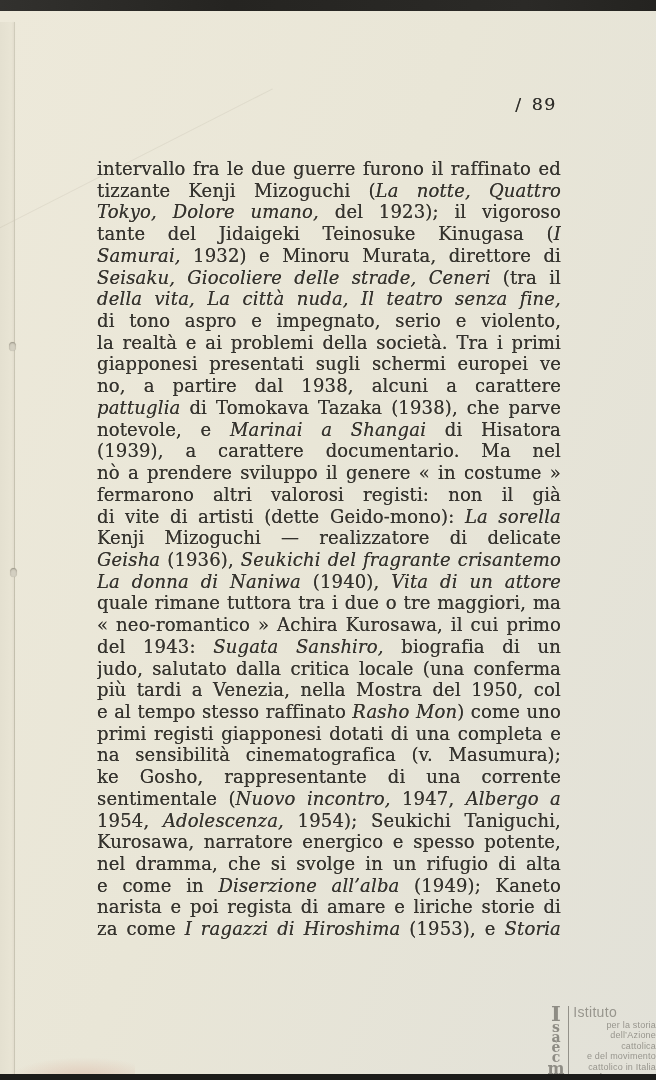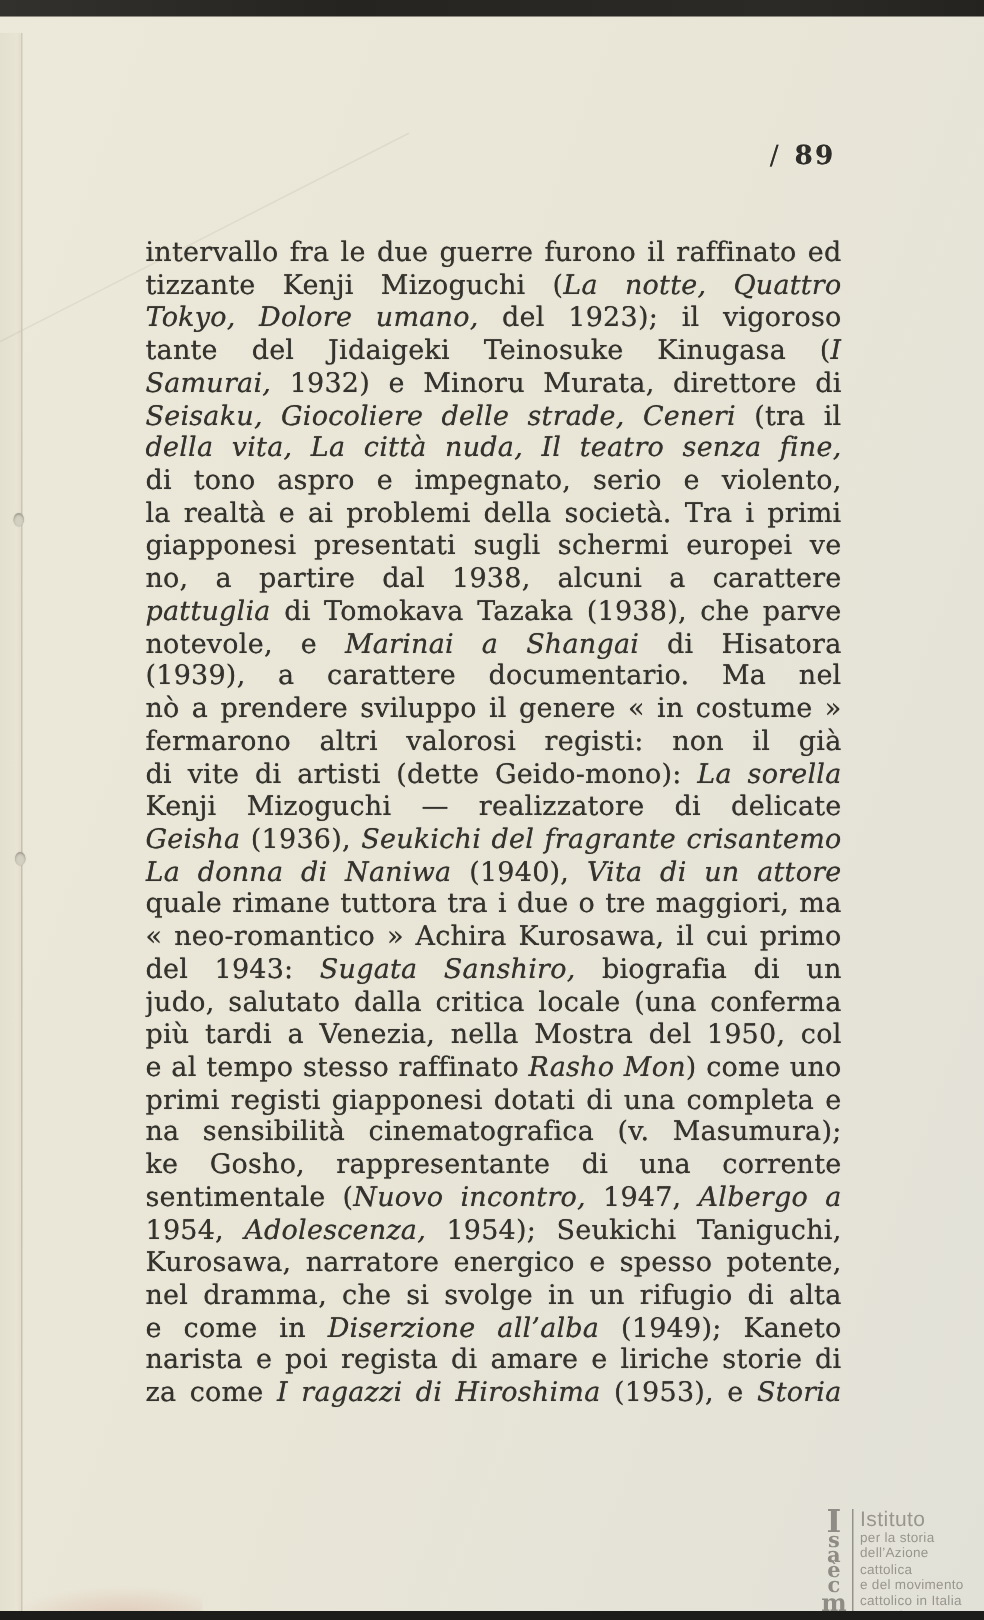--- a/index.html
+++ b/index.html
@@ -42,21 +42,21 @@
   .pink-smudge {
     position:absolute; left:5px; top:1046px; width:130px; height:28px;
     background:radial-gradient(ellipse at 60% 85%, rgba(214,166,146,.5), rgba(214,166,146,0) 70%);
   }
   .pagenum {
     position:absolute; top:83px; right:99px;
     color:#2e2d29; font-size:17.5px; letter-spacing:.5px;
     text-shadow:0 0 .4px rgba(40,38,34,.6);
   }
   .pagenum .slash { font-weight:normal; margin-right:10px; }
-  .pagenum .num { font-weight:bold; letter-spacing:1.5px; }
+  .pagenum .num { font-weight:normal; letter-spacing:1.5px; }
   .text-block {
     position:absolute; left:97px; top:147px; width:464px;
     color:#34322d; font-size:18px;
   }
   .tline {
     height:21.72px; line-height:21.72px; overflow:hidden;
     text-align:justify; text-align-last:justify;
     letter-spacing:.15px; word-spacing:.5px;
     text-shadow:0 0 .45px rgba(42,40,35,.75);
   }
@@ -69,21 +69,21 @@
   .wm-acronym {
     display:flex; flex-direction:column; align-items:center; width:20px;
     font-family:"DejaVu Serif", serif; font-weight:bold; color:#8a8880;
   }
   .wm-acronym span { font-size:14px; line-height:10px; }
   .wm-acronym span:nth-child(1) { font-size:21px; line-height:17px; }
   .wm-acronym span:nth-child(6) { font-size:16px; line-height:13px; }
   .wm-rule { width:1.5px; height:70px; background:#8f8d85; margin:1px 4px 0 2px; }
   .wm-text { font-family:"Liberation Sans", sans-serif; color:#94928a; }
   .wm-text .wlg { font-size:14px; line-height:15px; letter-spacing:.3px; }
-  .wm-text .wsm { font-size:9px; line-height:10.4px; letter-spacing:.2px; }
+  .wm-text .wsm { font-size:9px; line-height:10.4px; letter-spacing:.2px;text-align:right; }
 </style>
 </head>
 <body>
 
 <div class="strip-top"></div>
 <div class="page">
   <div class="left-shade"></div>
   <div class="diag-crease"></div>
   <div class="crease"></div>
   <div class="hole hole-upper"></div>

